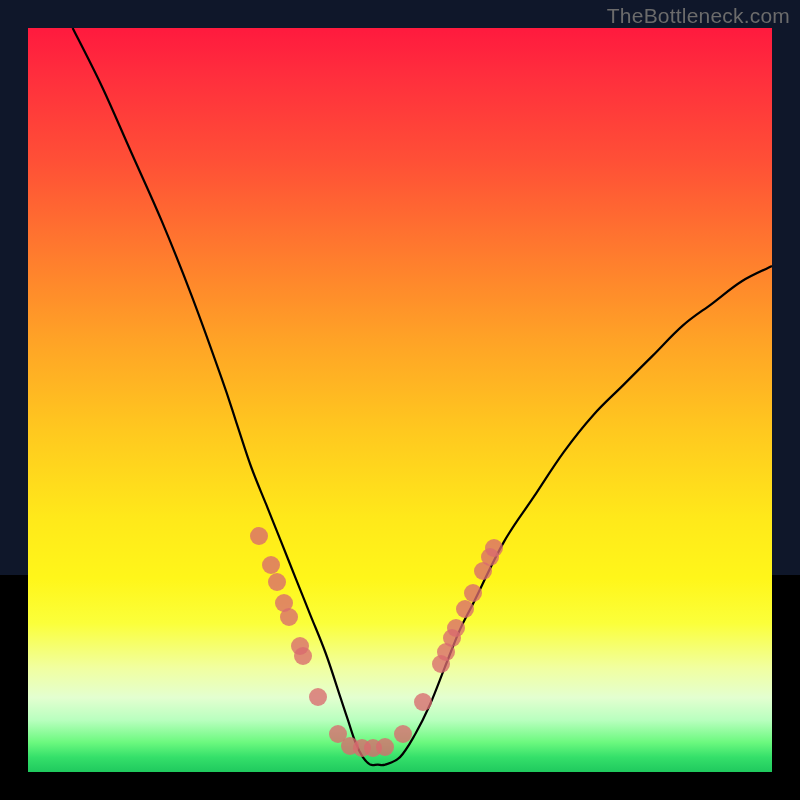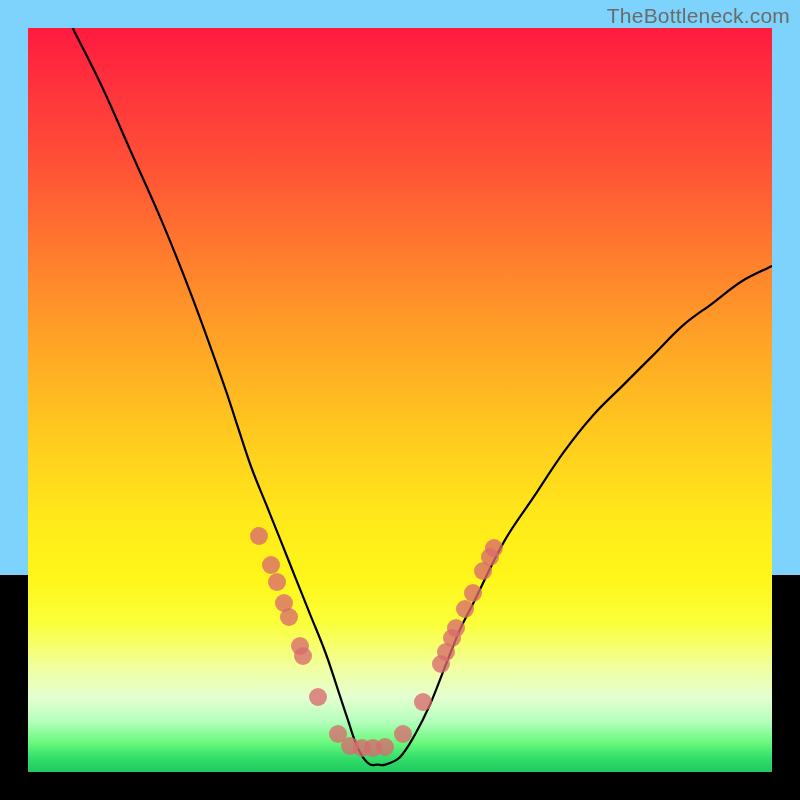--- a/index.html
+++ b/index.html
@@ -10,21 +10,21 @@
     overflow: hidden;
     background: #000;
     font-family: Arial, Helvetica, sans-serif;
   }
   .frame {
     position: absolute;
     top: 0;
     left: 0;
     width: 800px;
     height: 575px;
-    background: #7dd3fc;
+    background: #0f172a;
   }
   .plot {
     position: absolute;
     top: 28px;
     left: 28px;
     width: 744px;
     height: 744px;
     
     background: linear-gradient(to bottom,
       #ff1a3e 0%,

